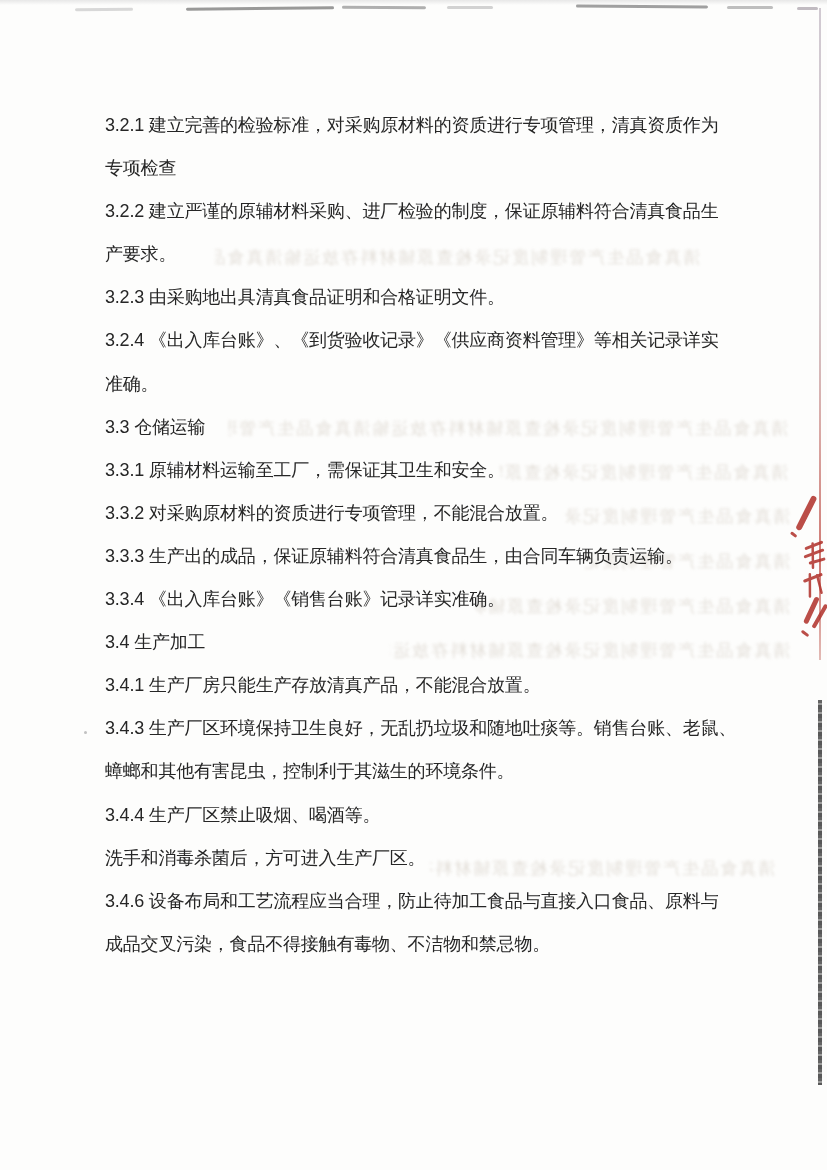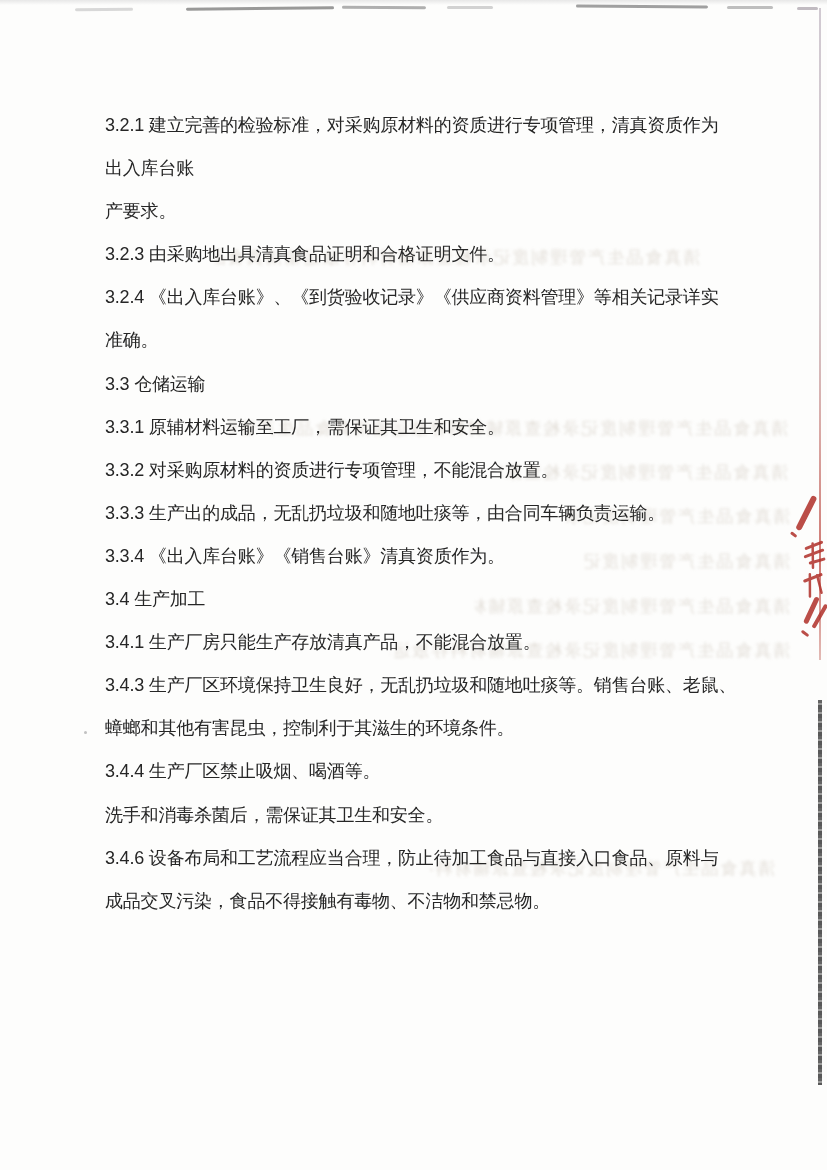--- a/index.html
+++ b/index.html
@@ -85,36 +85,37 @@
   <div class="ghost g2">清真食品生产管理制度记录检查原辅材料存放运输清真食品生产管理制度记录检查原辅材料存放运输清真食品生产管理制度记录</div>
   <div class="ghost g3">清真食品生产管理制度记录检查原辅材料存放运输清真食品生产管理制度记录检查原辅材料存放运输清真食品生产管理制度记录</div>
   <div class="ghost g4">清真食品生产管理制度记录检查原辅材料存放运输清真食品生产管理制度记录检查原辅材料存放运输清真食品生产管理制度记录</div>
   <div class="ghost g5">清真食品生产管理制度记录检查原辅材料存放运输清真食品生产管理制度记录检查原辅材料存放运输清真食品生产管理制度记录</div>
   <div class="ghost g6">清真食品生产管理制度记录检查原辅材料存放运输清真食品生产管理制度记录检查原辅材料存放运输清真食品生产管理制度记录</div>
   <div class="ghost g7">清真食品生产管理制度记录检查原辅材料存放运输清真食品生产管理制度记录检查原辅材料存放运输清真食品生产管理制度记录</div>
   <div class="ghost g8">清真食品生产管理制度记录检查原辅材料存放运输清真食品生产管理制度记录检查原辅材料存放运输清真食品生产管理制度记录</div>
 
   <div class="textblock">
     <div class="line">3.2.1 建立完善的检验标准，对采购原材料的资质进行专项管理，清真资质作为</div>
-    <div class="line">出入库台账</div>
+    <div class="line">专项检查</div>
+    <div class="line">3.2.2 建立严谨的原辅材料采购、进厂检验的制度，保证原辅料符合清真食品生</div>
     <div class="line">产要求。</div>
     <div class="line">3.2.3 由采购地出具清真食品证明和合格证明文件。</div>
     <div class="line">3.2.4 《出入库台账》、《到货验收记录》《供应商资料管理》等相关记录详实</div>
     <div class="line">准确。</div>
     <div class="line">3.3 仓储运输</div>
     <div class="line">3.3.1 原辅材料运输至工厂，需保证其卫生和安全。</div>
     <div class="line">3.3.2 对采购原材料的资质进行专项管理，不能混合放置。</div>
-    <div class="line">3.3.3 生产出的成品，无乱扔垃圾和随地吐痰等，由合同车辆负责运输。</div>
-    <div class="line">3.3.4 《出入库台账》《销售台账》清真资质作为。</div>
+    <div class="line">3.3.3 生产出的成品，保证原辅料符合清真食品生，由合同车辆负责运输。</div>
+    <div class="line">3.3.4 《出入库台账》《销售台账》记录详实准确。</div>
     <div class="line">3.4 生产加工</div>
     <div class="line">3.4.1 生产厂房只能生产存放清真产品，不能混合放置。</div>
     <div class="line">3.4.3 生产厂区环境保持卫生良好，无乱扔垃圾和随地吐痰等。销售台账、老鼠、</div>
     <div class="line">蟑螂和其他有害昆虫，控制利于其滋生的环境条件。</div>
     <div class="line">3.4.4 生产厂区禁止吸烟、喝酒等。</div>
-    <div class="line">洗手和消毒杀菌后，需保证其卫生和安全。</div>
+    <div class="line">洗手和消毒杀菌后，方可进入生产厂区。</div>
     <div class="line">3.4.6 设备布局和工艺流程应当合理，防止待加工食品与直接入口食品、原料与</div>
     <div class="line">成品交叉污染，食品不得接触有毒物、不洁物和禁忌物。</div>
   </div>
 
   <div class="stamp">
     <svg viewBox="0 0 44 160" xmlns="http://www.w3.org/2000/svg">
       <g stroke="#b23630" fill="none" stroke-linecap="round">
         <path d="M34 12 L16 38" stroke-width="6"></path>
         <path d="M8 43 l3 3" stroke-width="3"></path>
         <path d="M20 60 L36 56" stroke-width="3"></path>

